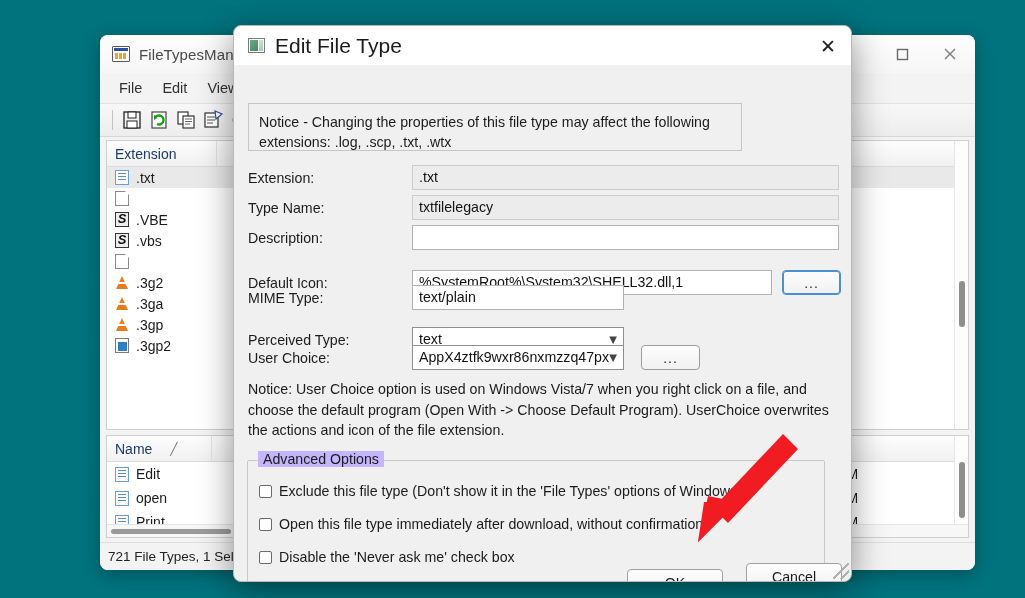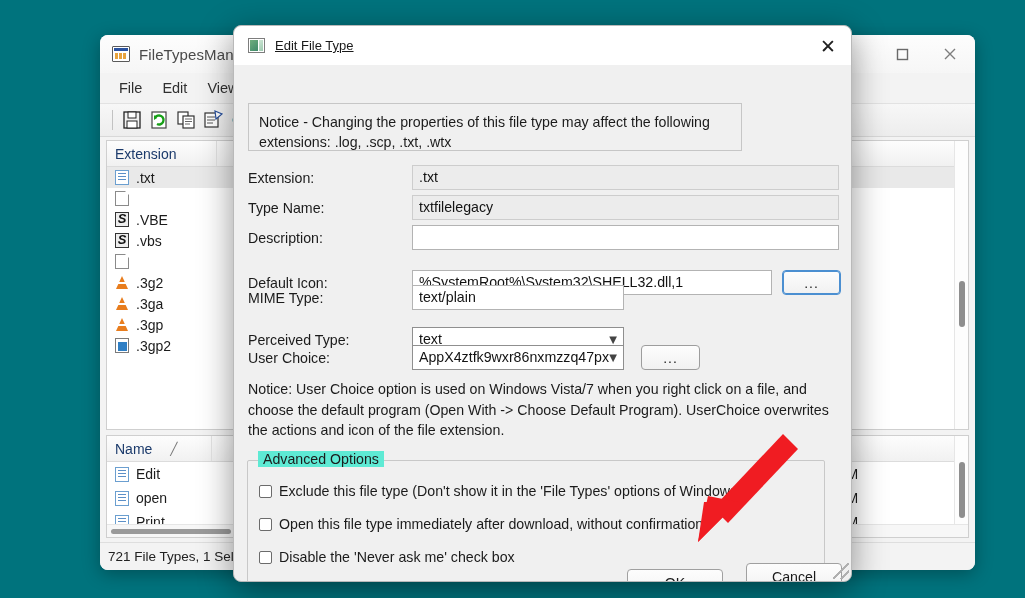--- a/index.html
+++ b/index.html
@@ -152,21 +152,21 @@
     position:relative;background:#fff;border:1px solid #7d7d7d;
   }
   #dlg-icon::before{
     content:"";position:absolute;left:1px;top:1px;width:8px;bottom:1px;
     background:linear-gradient(135deg,#6fae7e,#3f8a6a);
   }
   #dlg-icon::after{
     content:"";position:absolute;right:1px;top:1px;width:4px;bottom:1px;
     background:linear-gradient(135deg,#cfe7d6,#9cc9ae);
   }
-  #dlg-title { font-size:13px; color:#1a1a1a;text-decoration:underline; }
+  #dlg-title { font-size:21px; color:#1a1a1a; }
   #dlg-close {
     position:absolute; right:0; top:0; width:46px; height:39px;
     display:flex;align-items:center;justify-content:center;
     font-size:19px; color:#202020; font-family:"DejaVu Sans", sans-serif;
   }
   #dlg-body { position:absolute; left:0; top:39px; right:0; bottom:0; }
 
   .notice-box {
     position:absolute; left:14px; width:494px;
     background:#f0f0f0; border:1px solid #c6c6c6;
@@ -205,21 +205,21 @@
     position:absolute; left:14px; width:595px;
     font-size:14.2px; color:#1b1b1b; line-height:1.45;
   }
 
   
   #advgroup {
     position:absolute; left:13px; top:395px; width:578px; bottom:-30px;
     border:1px solid #c8c8c8; border-radius:2px;
   }
   #advgroup-legend {
-    position:absolute; left:10px; top:-10px; background:#5eead4;
+    position:absolute; left:10px; top:-10px; background:#c4b5fd;
     padding:0 5px; font-size:14.2px; color:#1b1b1b;
   }
   .cbrow {
     position:absolute; left:11px; display:flex; align-items:center;
     font-size:14.2px; color:#1b1b1b; white-space:nowrap;
   }
   .cbox {
     width:13px;height:13px;background:#fff;border:1px solid #6b6b6b;
     border-radius:2px; margin-right:7px; flex:none;
   }

